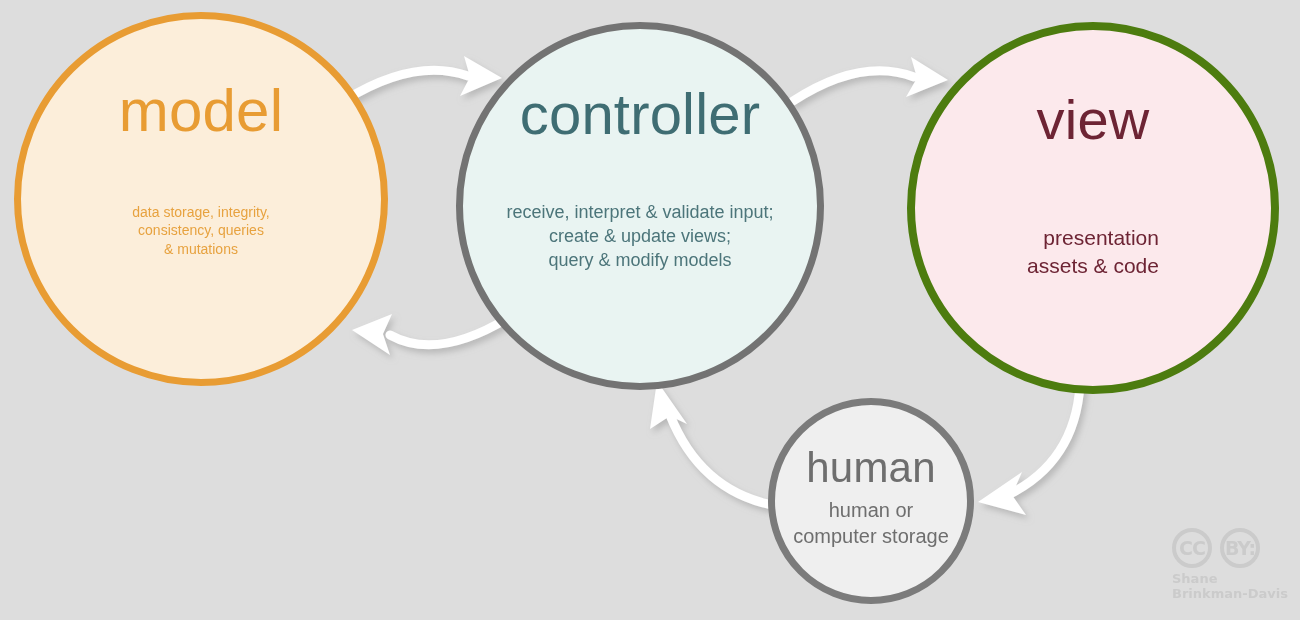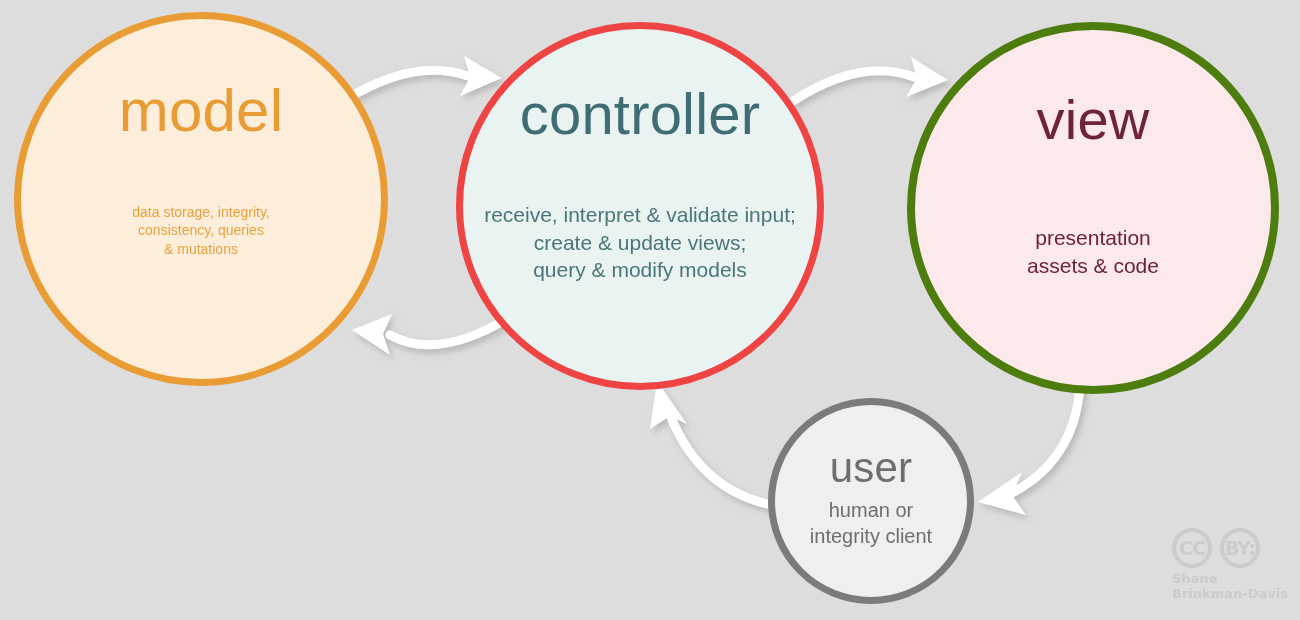--- a/index.html
+++ b/index.html
@@ -72,30 +72,30 @@
     margin-top: 62px;
   }
 
   
   #node-controller {
     left: 456px;
     top: 22px;
     width: 368px;
     height: 368px;
     background: #e9f4f2;
-    border: 7px solid #ef4444;
+    border: 7px solid #737373;
   }
   #node-controller .node-title {
     color: #3f6d73;
     font-size: 58px;
     margin-top: 56px;
   }
   #node-controller .node-desc {
     color: #4c757a;
-    font-size: 21px;
+    font-size: 18px;
     margin-top: 58px;
   }
 
   
   #node-view {
     left: 907px;
     top: 22px;
     width: 372px;
     height: 372px;
     background: #fce9ec;
@@ -103,20 +103,21 @@
   }
   #node-view .node-title {
     color: #6d2434;
     font-size: 56px;
     margin-top: 62px;
   }
   #node-view .node-desc {
     color: #6d2434;
     font-size: 21px;
     margin-top: 76px;
+    text-align: right;
   }
 
   
   #node-user {
     left: 768px;
     top: 398px;
     width: 206px;
     height: 206px;
     background: #efefef;
     border: 7px solid #7b7b7b;
@@ -223,23 +224,23 @@
 query &amp; modify models</div>
   </div>
 
   <div class="node" id="node-view">
     <div class="node-title">view</div>
     <div class="node-desc">presentation
 assets &amp; code</div>
   </div>
 
   <div class="node" id="node-user">
-    <div class="node-title">user</div>
+    <div class="node-title">human</div>
     <div class="node-desc">human or
-integrity client</div>
+computer storage</div>
   </div>
 
   <div id="cc-badge">
     <div class="cc-marks">
       <div class="cc-circle">CC</div>
       <div class="cc-circle">BY:</div>
     </div>
     <div id="cc-attribution">Shane
 Brinkman-Davis</div>
   </div>

